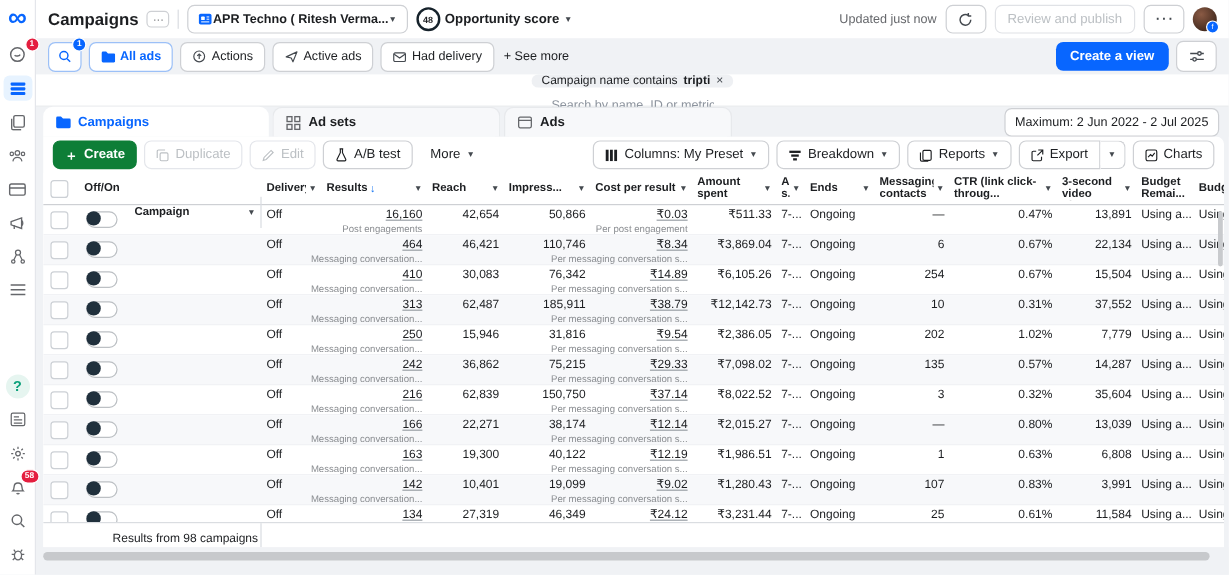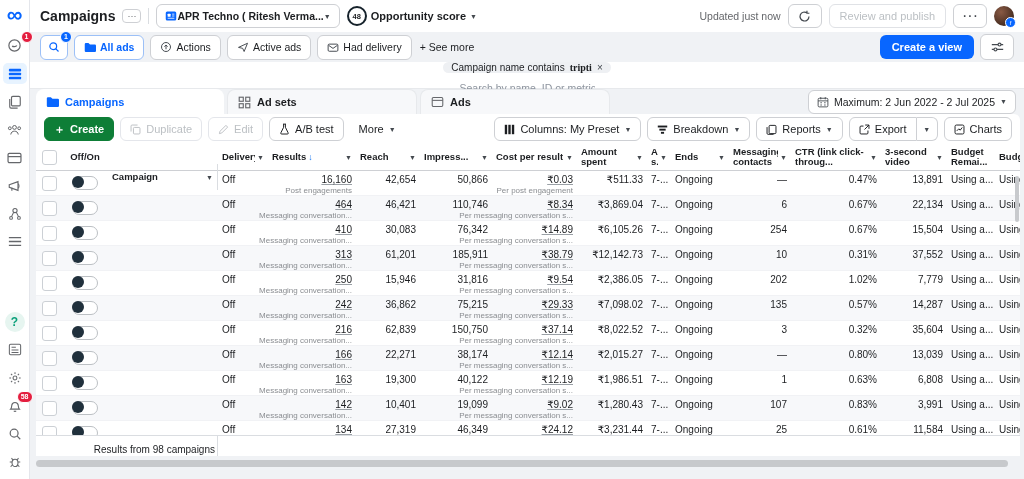--- a/index.html
+++ b/index.html
@@ -48,33 +48,33 @@
         height:23px;padding:0 9px;font-size:10.5px;color:#1c1e21;cursor:pointer;position:relative;}
   .fbtn.primary{color:#0866ff;font-weight:bold;border-color:#9cc0f7;}
   .see-more{font-size:10.5px;cursor:pointer;margin-left:2px;}
   .create-view{margin-left:auto;background:#0866ff;color:#fff;font-size:11px;font-weight:bold;border-radius:6px;
         height:24px;display:flex;align-items:center;padding:0 12px;cursor:pointer;}
 
   
   #searchbar{height:26px;background:#fff;display:flex;align-items:center;padding:0 10px;gap:8px;flex-shrink:0;border-bottom:1px solid #e7e9ec;flex-direction:column;}
   .chip{display:flex;align-items:center;gap:5px;background:#eef0f3;border-radius:6px;height:19px;
         padding:0 8px;font-size:10px;cursor:default;}
-  .chip b{font-weight:bold;font-family:Liberation Serif, serif;}
+  .chip b{font-weight:bold;}
   .chip .x{color:#44494f;font-size:10px;cursor:pointer;}
   #searchbar input{border:none;outline:none;flex:1;font-size:10.5px;color:#1c1e21;font-family:inherit;background:transparent;}
   #searchbar input::placeholder{color:#8d949e;}
   .clear{font-size:10.5px;color:#1c1e21;cursor:pointer;}
 
   
   #tabsrow{height:25px;background:#f0f2f5;display:flex;align-items:stretch;gap:3px;padding-left:6px;flex-shrink:0;}
   .tab{display:flex;align-items:center;gap:6px;width:168px;padding:0 10px;font-size:11px;border-radius:8px 8px 0 0;cursor:pointer;}
   .tab.active{background:#fff;color:#0866ff;font-weight:bold;}
   .tab.idle{background:#f7f8fa;color:#1c1e21;font-weight:bold;border:1px solid #e7e9ec;border-bottom:none;}
   .daterange{margin-left:auto;align-self:center;margin-right:8px;display:flex;align-items:center;gap:5px;
-        background:#fff;border:1px solid #ced0d4;border-radius:6px;height:22px;padding:0 8px;font-size:10.5px;cursor:pointer;}
+        background:#fff;border:1px solid #ced0d4;border-radius:6px;height:22px;padding:0 8px;font-size:10.5px;cursor:pointer;flex-direction:column;}
 
   
   #panel{background:#fff;margin:0 4px 0 6px;border-radius:0 6px 0 0;flex:1;min-height:0;display:flex;flex-direction:column;position:relative;overflow:hidden;}
 
   
   #toolbar{height:30px;display:flex;align-items:center;gap:6px;padding:0 8px;flex-shrink:0;}
   .tbtn{display:flex;align-items:center;gap:5px;border:1px solid #ced0d4;border-radius:6px;height:22px;
         padding:0 9px;font-size:11px;background:#fff;cursor:pointer;white-space:nowrap;}
   .tbtn.green{background:#0e7e37;border-color:#0e7e37;color:#fff;font-weight:bold;}
   .tbtn.dis{color:#bcc0c4;border-color:#e4e6eb;cursor:default;}
@@ -665,21 +665,21 @@
     <div class="td c-name">
 
       <span class="link">Tripti Attri - 65 Campaig...</span>
     </div>
     <div class="td c-del">Off</div>
     <div class="td c-res num">
       <span class="vlink">313</span>
       <span class="sub">Messaging conversation...</span>
     </div>
     <div class="td c-reach num">
-              <span>61,201</span>
+              <span>62,487</span>
             </div>
     <div class="td c-imp num">
               <span>185,911</span>
             </div>
     <div class="td c-cost num">
       <span class="vlink">₹38.79</span>
       <span class="sub">Per messaging conversation s...</span>
     </div>
     <div class="td c-spent num">
               <span>₹12,142.73</span>

